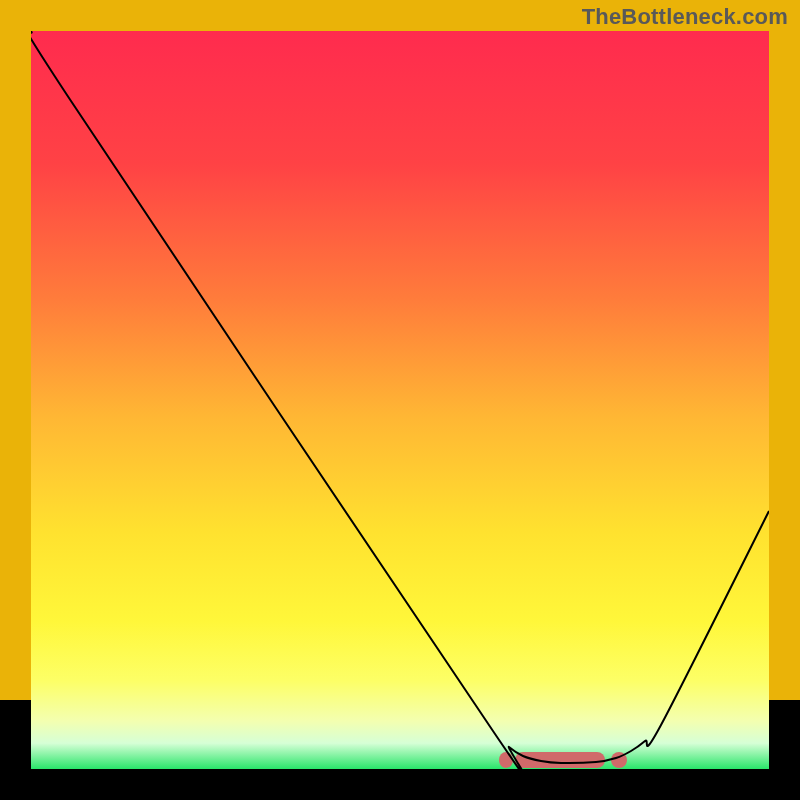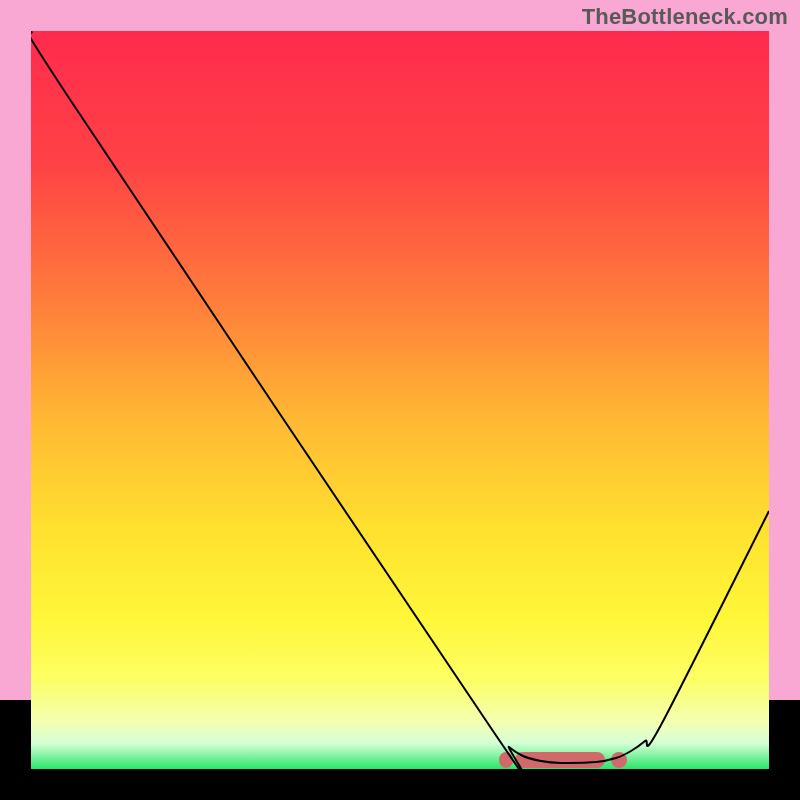--- a/index.html
+++ b/index.html
@@ -1,21 +1,21 @@
 <!DOCTYPE html>
 <html><head>
 <meta charset="utf-8">
 <style>
   * { margin: 0; padding: 0; box-sizing: border-box; }
   html, body { width: 800px; height: 800px; background: #000; overflow: hidden; }
   .frame {
     position: absolute;
     left: 0; top: 0;
     width: 800px; height: 700px;
-    background: #f9a8d4;
+    background: #eab308;
     padding-left: 32px;
   }
   .watermark {
     position: absolute;
     top: 4px;
     right: 12px;
     font-family: Arial, Helvetica, sans-serif;
     font-size: 22px;
     font-weight: 600;
     color: #595959;

